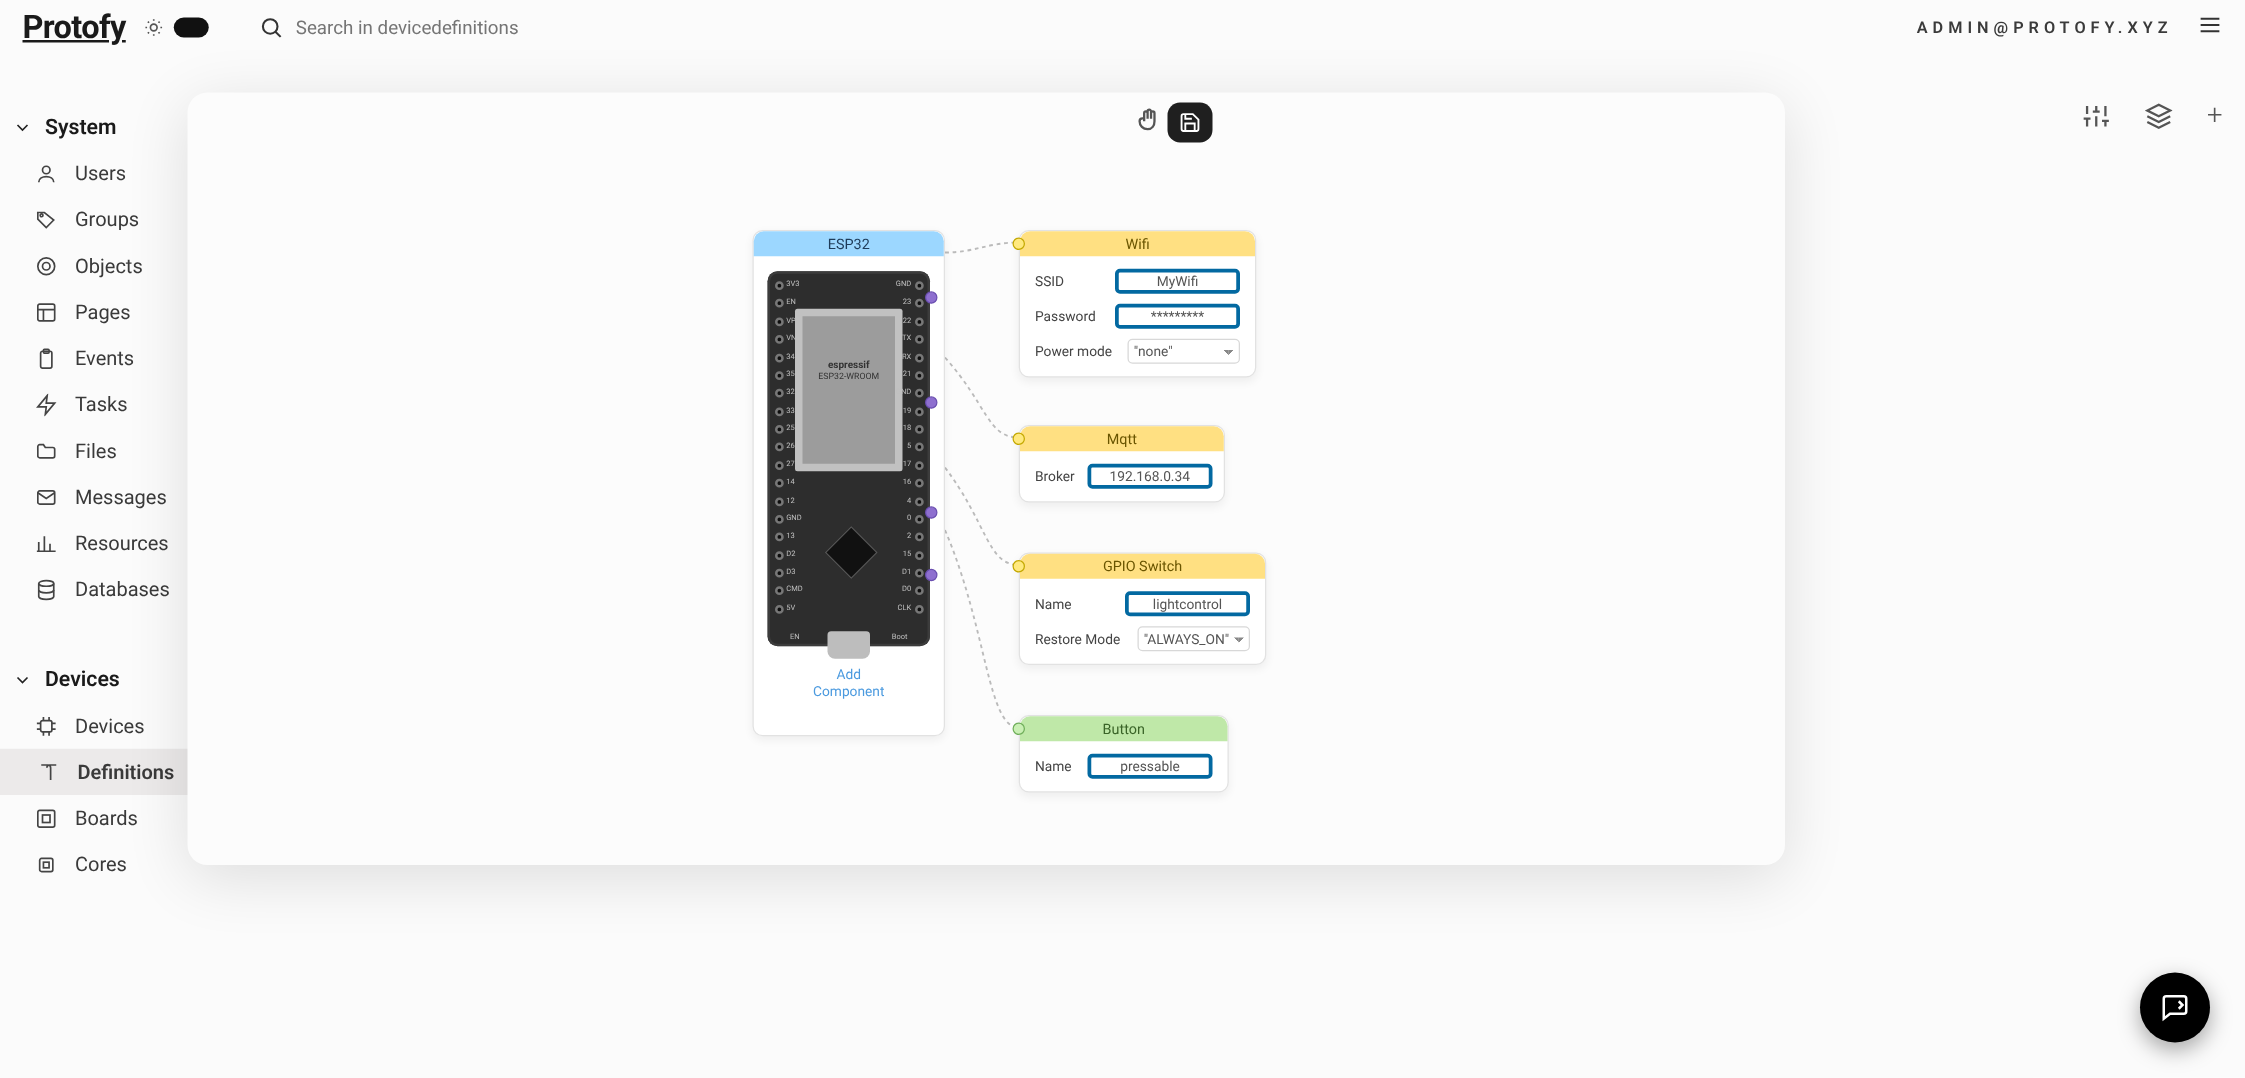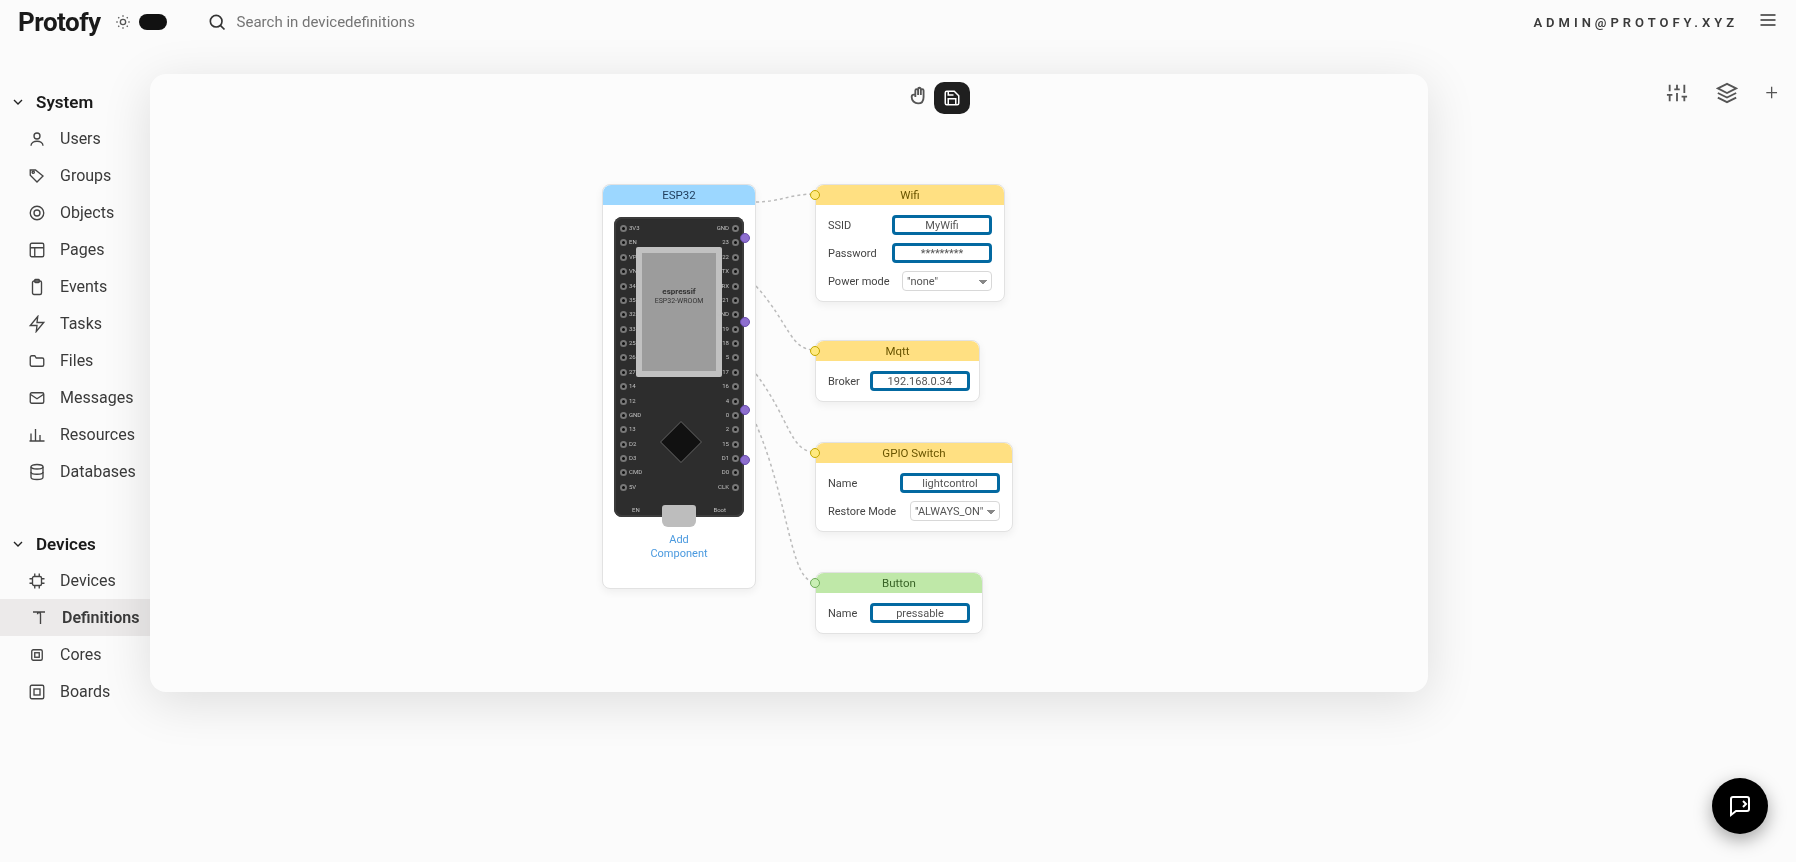--- a/index.html
+++ b/index.html
@@ -1,20 +1,20 @@
 <!DOCTYPE html>
 <html><head>
 <meta charset="utf-8">
 <style>
   * { margin: 0; padding: 0; box-sizing: border-box; font-family: -apple-system, BlinkMacSystemFont, "Segoe UI", Roboto, Helvetica, Arial, sans-serif; }
   html, body { width: 1796px; height: 862px; background: #fbfbfb; overflow: hidden; color: #1a1a1a; }
 
   
   .topbar { position: absolute; top: 0; left: 0; right: 0; height: 44px; display: flex; align-items: center; padding: 0 18px; }
-  .brand { font-size: 26px; font-weight: 700; letter-spacing: -0.5px; margin-right: 14px; }
+  .brand { font-size: 26px; font-weight: 700; letter-spacing: -0.5px; margin-right: 14px; text-decoration: underline; }
   .theme-toggle { display: flex; align-items: center; gap: 8px; }
   .theme-toggle .dot { width: 28px; height: 16px; border-radius: 10px; background: #111; }
   .theme-toggle svg { width: 16px; height: 16px; }
   .search-wrap { display: flex; align-items: center; margin-left: 40px; gap: 10px; flex: 1; }
   .search-wrap svg { width: 20px; height: 20px; color: #333; }
   .search-input { border: none; background: transparent; font-size: 15px; color: #777; width: 320px; outline: none; }
   .user-email { letter-spacing: 4px; font-size: 13px; font-weight: 600; color: #3a3a3a; margin-right: 20px; }
   .burger svg { width: 20px; height: 20px; }
 
   
@@ -226,31 +226,31 @@
         <span>Devices</span>
       </div>
     <div class="side-item active">
         <svg viewBox="0 0 24 24" fill="none" stroke-width="1.8">
           <path d="M4 4h7a3 3 0 0 1 3 3v13M20 4h-7a3 3 0 0 0-3 3"></path>
         </svg>
         <span>Definitions</span>
       </div>
     <div class="side-item">
         <svg viewBox="0 0 24 24" fill="none" stroke-width="1.8">
+          <rect x="3" y="3" width="18" height="18" rx="2"></rect>
+          <rect x="8" y="8" width="8" height="8"></rect>
+        </svg>
+        <span>Boards</span>
+      </div>
+    <div class="side-item">
+        <svg viewBox="0 0 24 24" fill="none" stroke-width="1.8">
           <rect x="5" y="5" width="14" height="14" rx="2"></rect>
           <rect x="9" y="9" width="6" height="6"></rect>
         </svg>
         <span>Cores</span>
-      </div>
-    <div class="side-item">
-        <svg viewBox="0 0 24 24" fill="none" stroke-width="1.8">
-          <rect x="3" y="3" width="18" height="18" rx="2"></rect>
-          <rect x="8" y="8" width="8" height="8"></rect>
-        </svg>
-        <span>Boards</span>
       </div>
   </div>
 </div>
 
 <div class="modal">
   <div class="canvas">
 
     <div class="tool-badge">
       <span class="hand"><svg viewBox="0 0 24 24" fill="none" stroke-width="2">
             <path d="M8 13V6a1.5 1.5 0 0 1 3 0v5M11 11V4.5a1.5 1.5 0 0 1 3 0V11M14 11V6a1.5 1.5 0 0 1 3 0v7c0 4-2 7-6 7s-7-3-7-7c0-1.5 1-2.5 2.5-2.5H8"></path>

